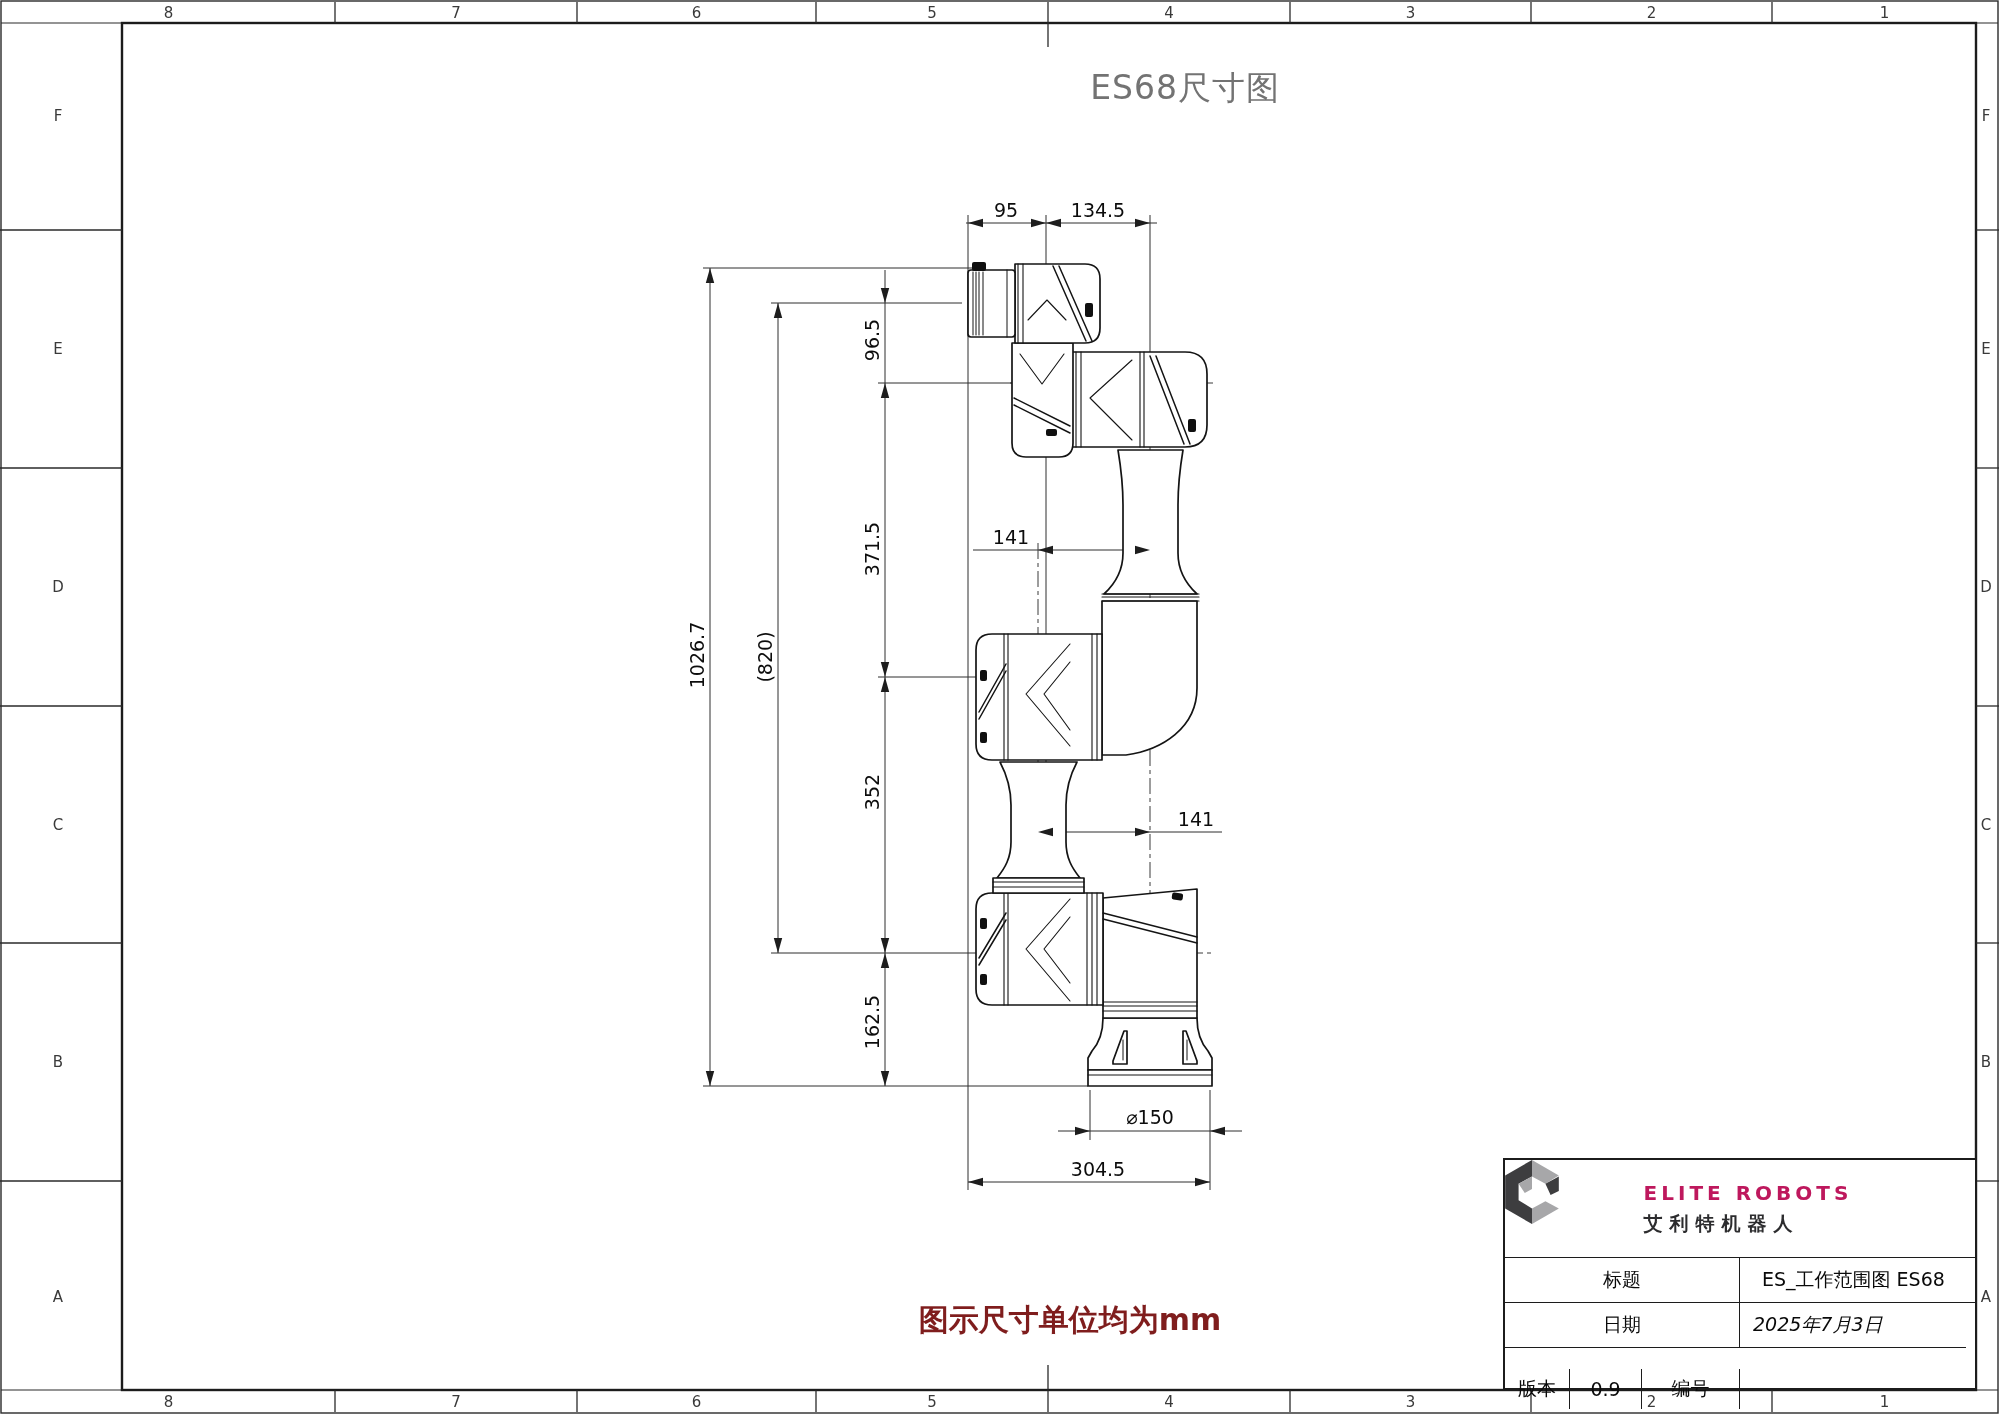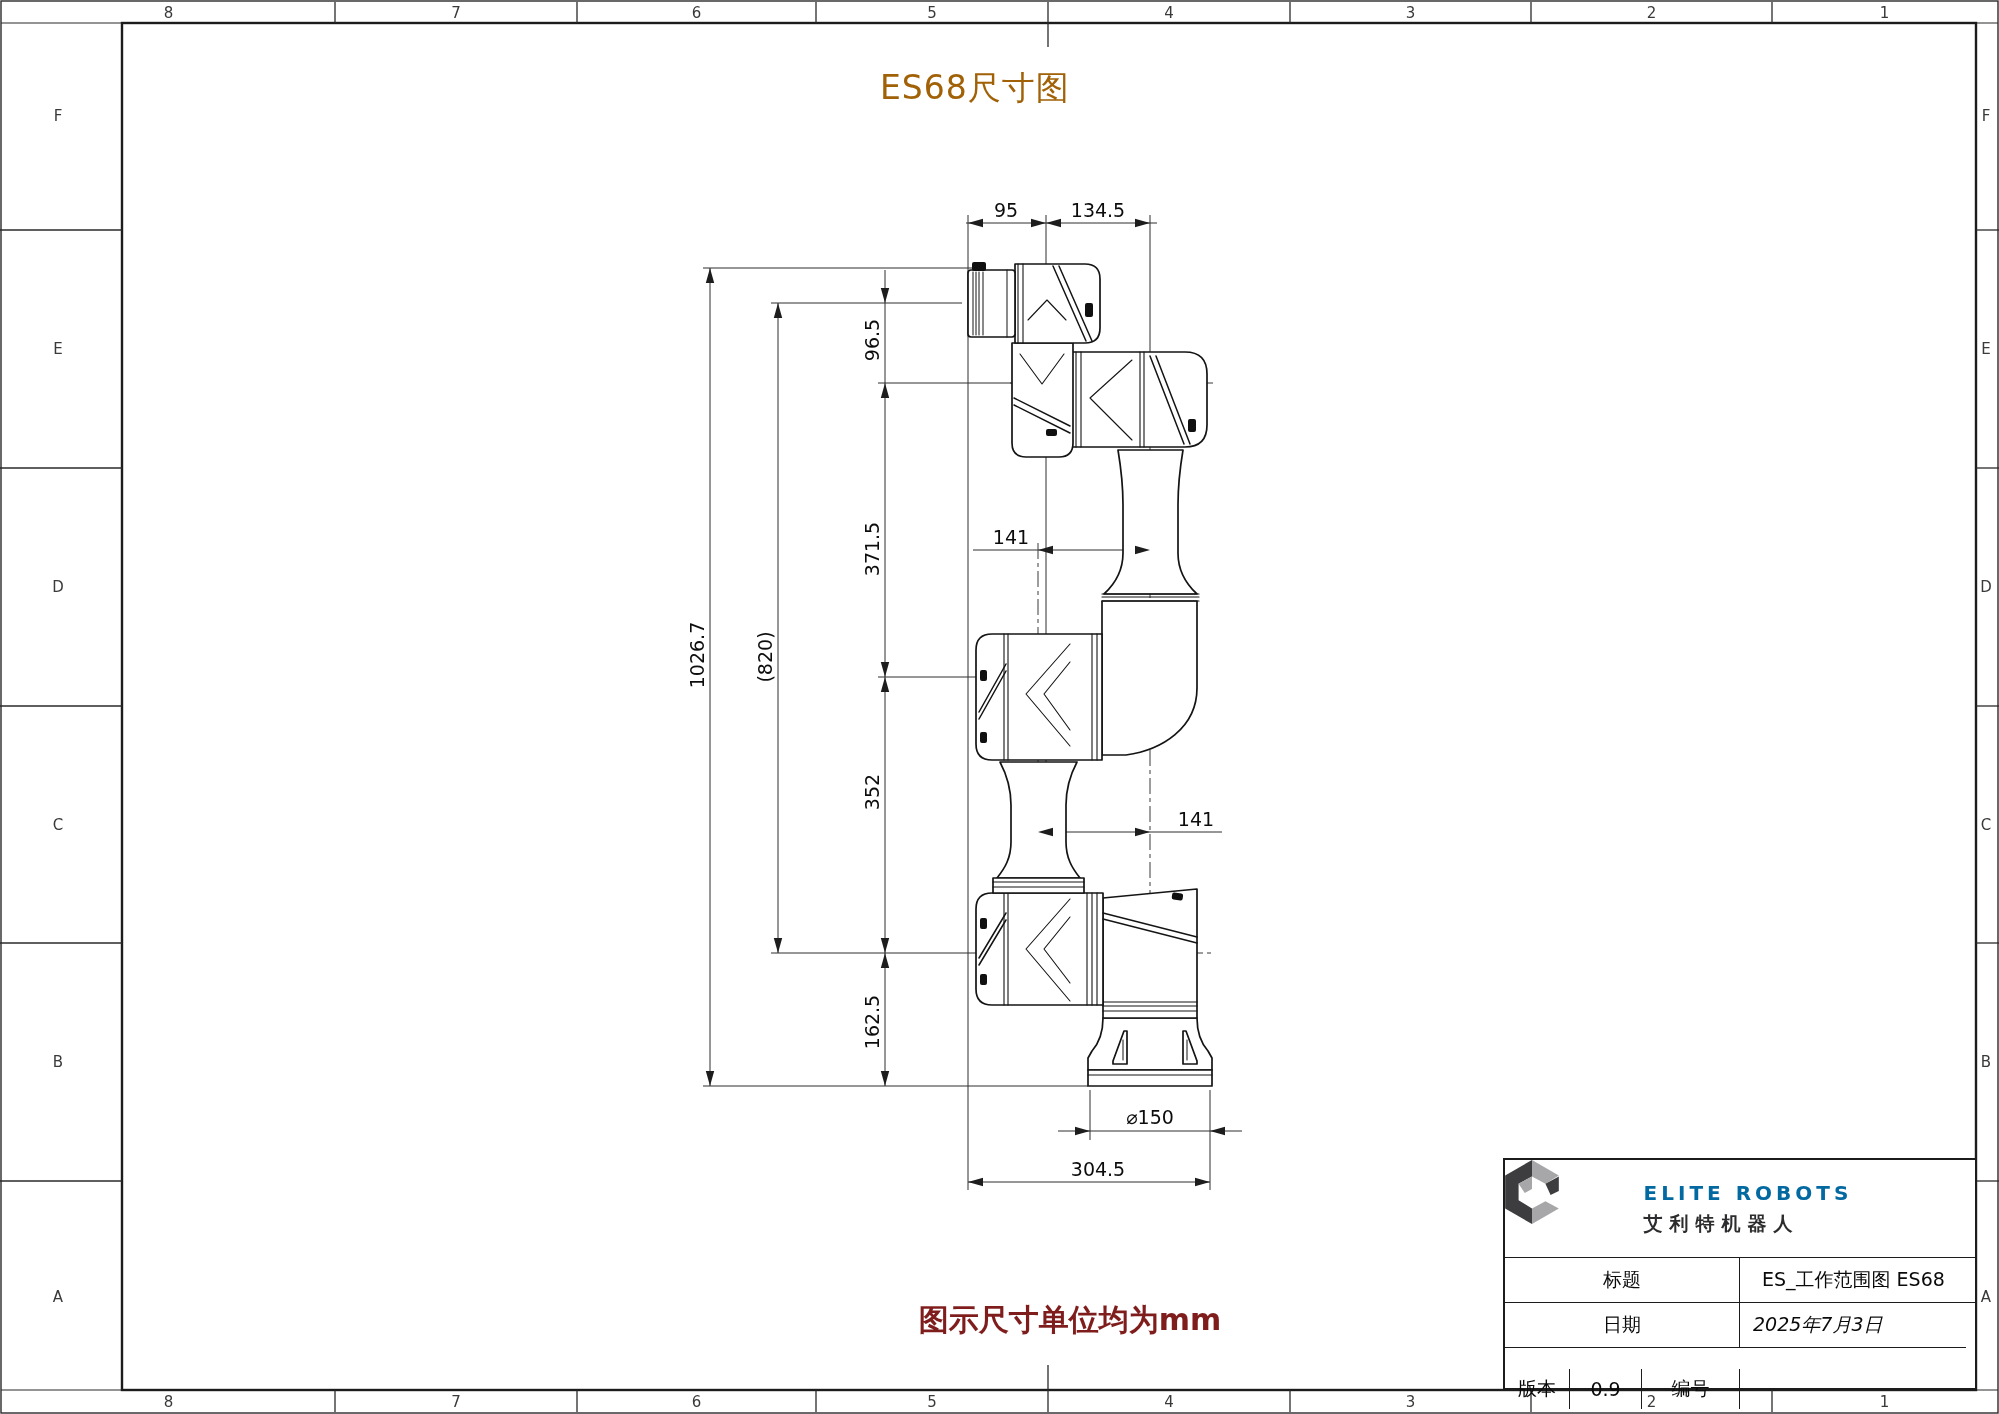--- a/index.html
+++ b/index.html
@@ -1,38 +1,38 @@
 <!DOCTYPE html>
 <html><head>
 <meta charset="utf-8">
 <style>
   html,body{margin:0;padding:0;background:#e8e8e8;}
   #sheet{position:relative;width:1999px;height:1414px;background:#ffffff;overflow:hidden;
          font-family:"DejaVu Sans","Liberation Sans",sans-serif;color:#111;}
   #sheet svg{position:absolute;left:0;top:0;}
   .zl{position:absolute;transform:translate(-50%,-50%);font-size:15px;color:#3a3a3a;
       font-family:"DejaVu Sans","Liberation Sans",sans-serif;}
-  .sheet-title{position:absolute;left:880px;top:66px;width:400px;text-align:left;
-      font-size:33px;font-weight:500;letter-spacing:1px;color:#a16207;}
+  .sheet-title{position:absolute;left:880px;top:66px;width:400px;text-align:right;
+      font-size:33px;font-weight:500;letter-spacing:1px;color:#737373;}
   .sheet-note{position:absolute;left:870px;top:1300px;width:400px;text-align:center;
       font-size:30px;font-weight:600;color:#7f1d1d;}
   
   #tblock{position:absolute;left:1503px;top:1158px;width:474px;height:232px;
       border:2px solid #1c1c1c;box-sizing:border-box;background:#fff;}
   .tb-row{position:absolute;left:0;width:100%;box-sizing:border-box;}
   .tb-cell{position:absolute;top:0;height:100%;box-sizing:border-box;display:flex;
       align-items:center;justify-content:center;font-size:19px;color:#0a0a0a;}
   .tb-cell.val{justify-content:flex-start;padding-left:22px;}
   .bdr{border-right:1.6px solid #1c1c1c;}
   .bdb{border-bottom:1.6px solid #1c1c1c;}
   #logo-row{top:0;height:98px;display:flex;align-items:center;justify-content:center;
       border-bottom:1.6px solid #1c1c1c;}
   .logo-wrap{display:flex;align-items:center;}
   .logo-texts{margin-left:16px;}
-  .logo-en{font-size:20px;font-weight:bold;letter-spacing:4px;color:#0369a1;white-space:nowrap;}
+  .logo-en{font-size:20px;font-weight:bold;letter-spacing:4px;color:#be185d;white-space:nowrap;}
   .logo-cn{font-size:19px;font-weight:600;letter-spacing:7px;color:#2c2c2e;margin-top:6px;white-space:nowrap;}
 </style>
 </head>
 <body>
 
 <div id="sheet">
 
   <svg id="cad" width="1999" height="1414" viewBox="0 0 1999 1414">
 
     <g fill="none" stroke="#2a2a2a">

